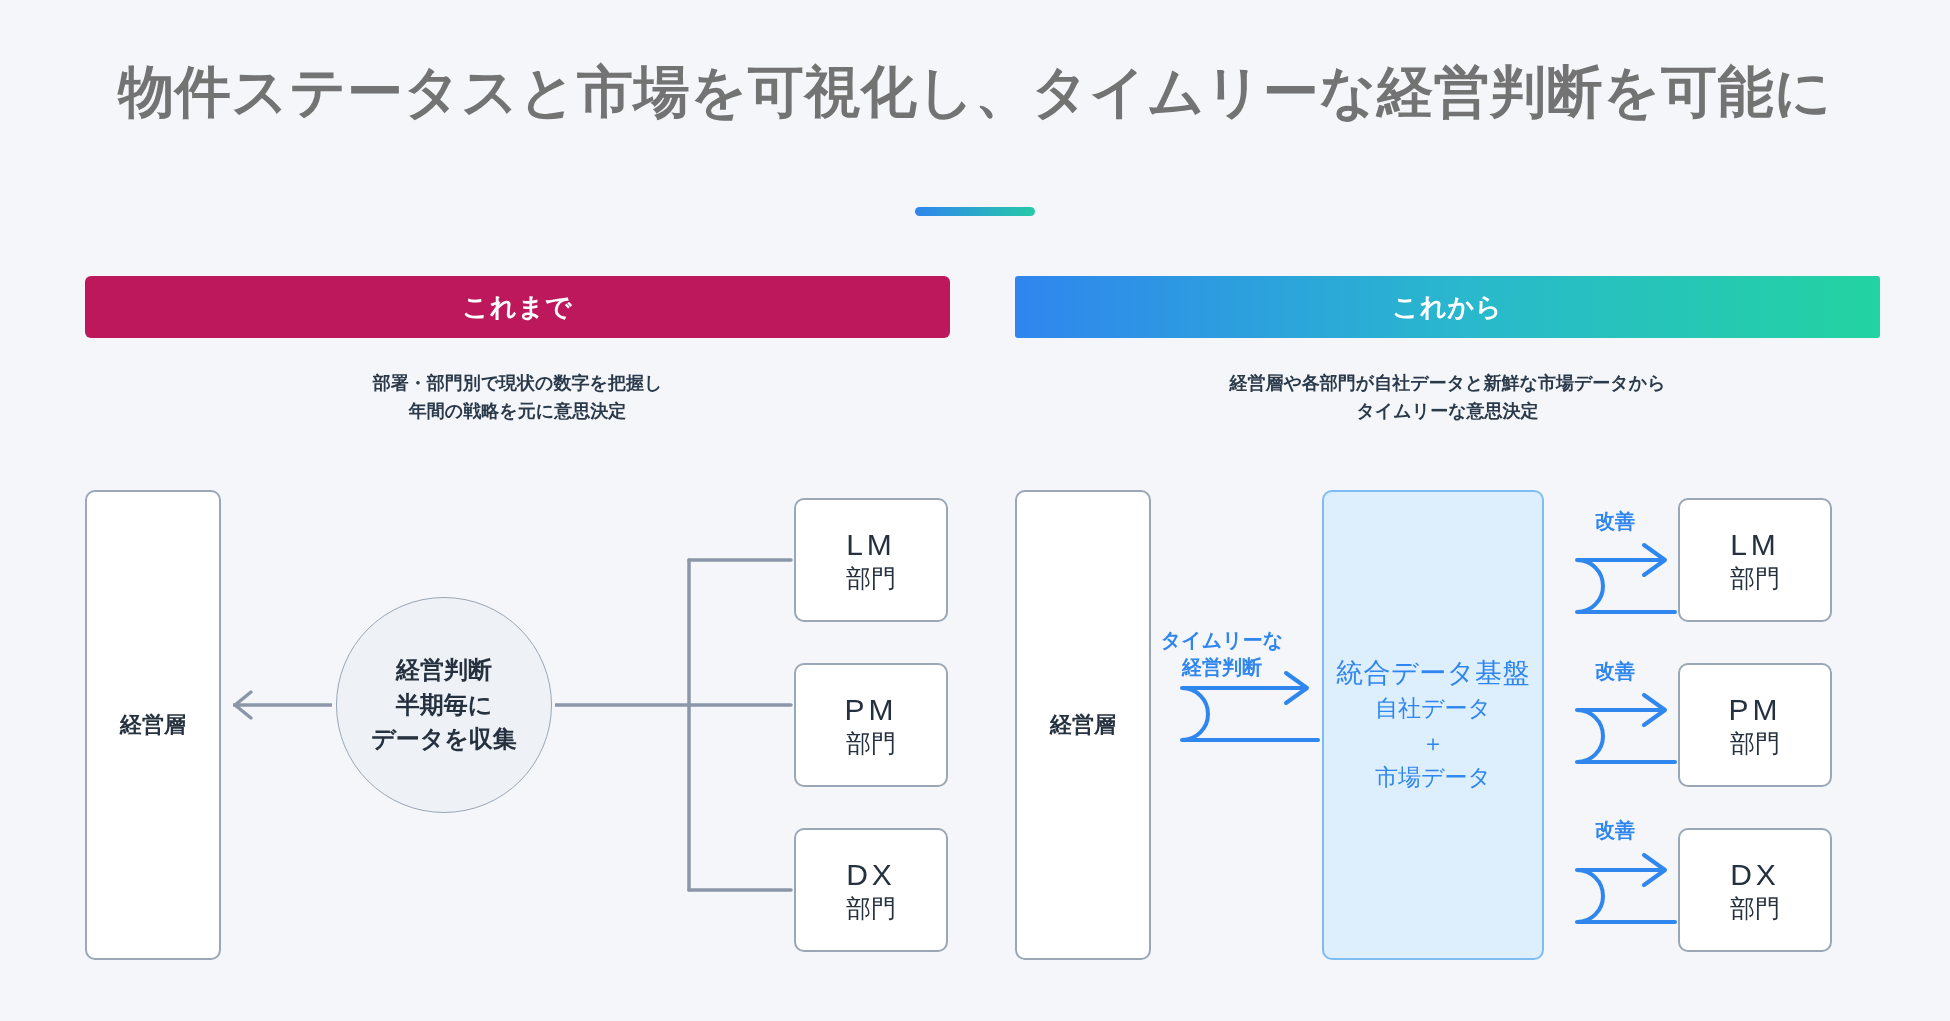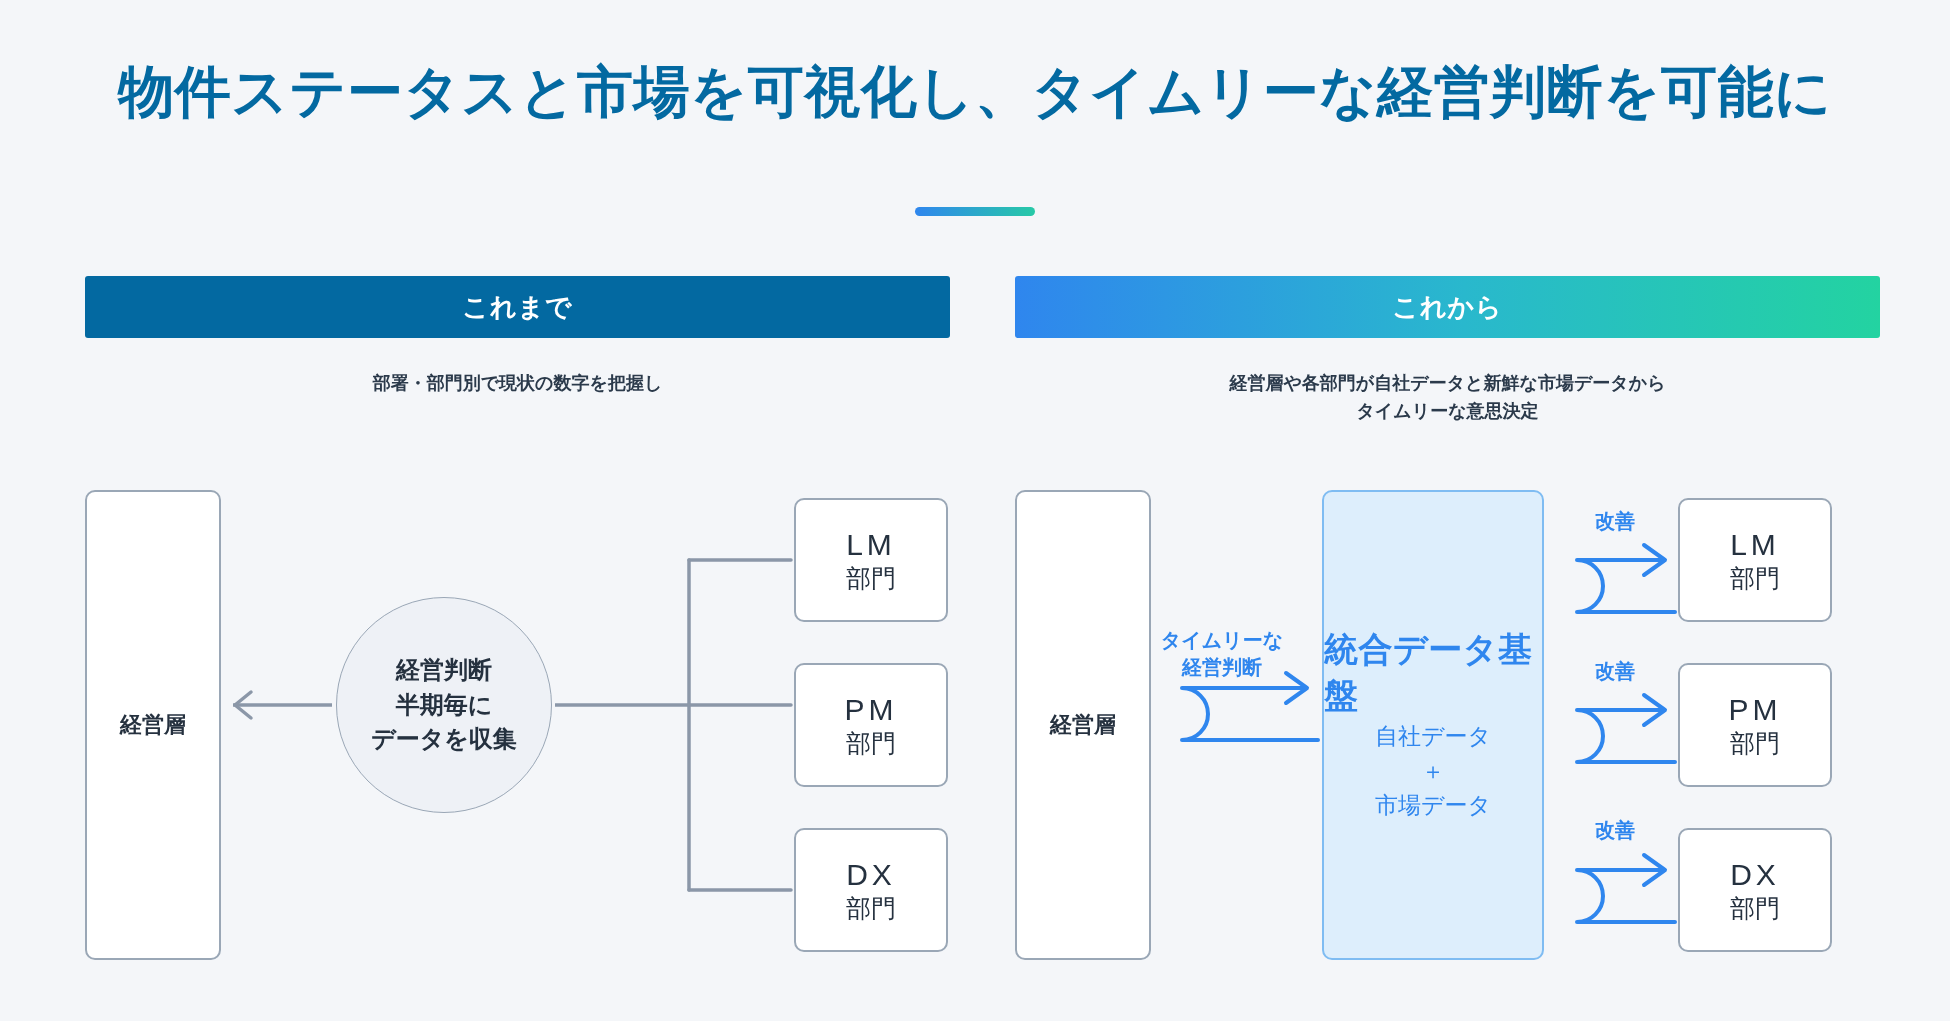--- a/index.html
+++ b/index.html
@@ -20,21 +20,21 @@
   
   .title {
     position: absolute;
     top: 58px;
     left: 0;
     width: 1950px;
     text-align: center;
     font-size: 56px;
     font-weight: 700;
     letter-spacing: 0.5px;
-    color: #0369a1;
+    color: #737373;
     line-height: 1.2;
     white-space: nowrap;
   }
   .title-accent {
     position: absolute;
     top: 207px;
     left: 915px;
     width: 120px;
     height: 9px;
     border-radius: 5px;
@@ -50,21 +50,21 @@
     height: 62px;
     border-radius: 3px;
     display: flex;
     align-items: center;
     justify-content: center;
     color: #ffffff;
     font-size: 26px;
     font-weight: 700;
     letter-spacing: 1px;
   }
-  .col-header.past   { background: #0369a1; }
+  .col-header.past   { background: #be185d; border-radius: 6px; }
   .col-header.future { background: linear-gradient(90deg, #2f86ee 0%, #29b8cd 52%, #23d3a1 100%); }
 
   .col-sub {
     margin-top: 32px;
     text-align: center;
     font-size: 18px;
     font-weight: 600;
     line-height: 1.55;
     color: #2b3a4b;
   }
@@ -147,22 +147,22 @@
     background: #ddeefc;
     border: 2px solid #7fbcf2;
     border-radius: 10px;
     display: flex;
     flex-direction: column;
     align-items: center;
     justify-content: center;
     color: #2f86ee;
   }
   .platform-title {
-    font-size: 34px;
-    font-weight: 700;
+    font-size: 27px;
+    font-weight: 400;
     letter-spacing: 0.5px;
     margin-bottom: 0;
   }
   .platform-body {
     font-size: 23px;
     font-weight: 500;
     line-height: 1.5;
     text-align: center;
   }
   .dept-box-right { left: 663px; }
@@ -186,20 +186,21 @@
 
 <div class="slide">
 
   <div class="title">物件ステータスと市場を可視化し、タイムリーな経営判断を可能に</div>
   <div class="title-accent"></div>
 
   <div class="col col-left">
     <div class="col-header past">これまで</div>
     <div class="col-sub">
       <div>部署・部門別で現状の数字を把握し</div>
+      <div>年間の戦略を元に意思決定</div>
     </div>
   </div>
 
   <div class="diagram diagram-left">
 
     <svg class="svg-layer" viewBox="0 0 865 470" preserveAspectRatio="none">
 
       <line x1="247" y1="215" x2="148" y2="215" stroke="#8b97a8" stroke-width="3.5"></line>
       <polyline points="166,202 150,215 166,228" fill="none" stroke="#8b97a8" stroke-width="3.5" stroke-linecap="round" stroke-linejoin="round"></polyline>
 

